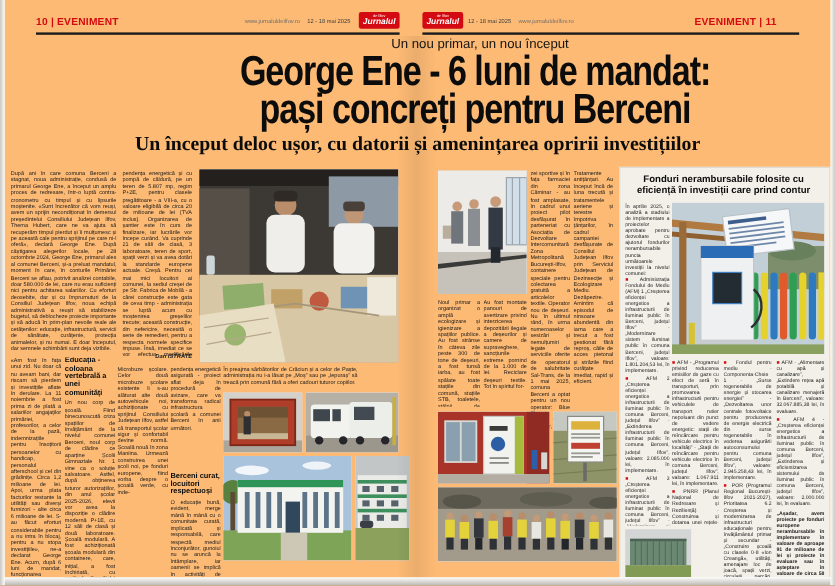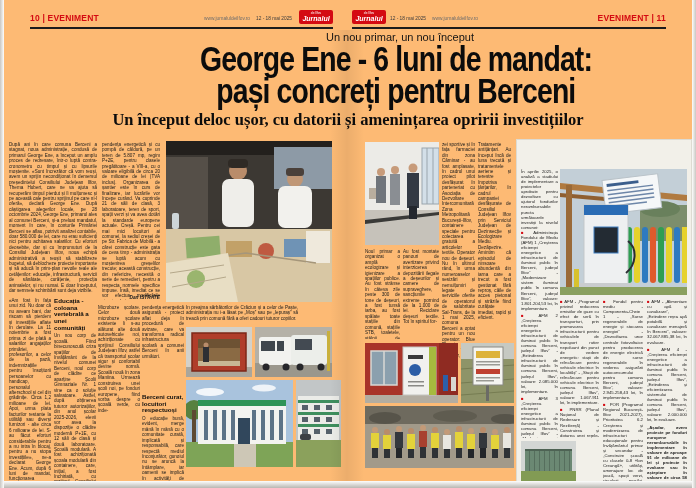--- a/index.html
+++ b/index.html
@@ -47,21 +47,21 @@
     <span class="lm">Jurnalul</span>
   </div>
   <div class="abs rule" style="left:30px;top:27px;width:303px;"></div>
 
   <div class="abs logo" style="left:352px;top:10px;">
     <span class="lt">de Ilfov</span>
     <span class="lm">Jurnalul</span>
   </div>
   <span class="abs hdr-date" style="left:390px;top:16px;">12 - 18 mai 2025</span>
   <span class="abs hdr-url" style="left:432px;top:16px;">www.jurnaluldeilfov.ro</span>
-  <span class="abs sec" style="left:560px;top:13px;width:106px;text-align:right;">EVENIMENT | 11</span>
+  <span class="abs sec" style="left:560px;top:13px;width:106px;text-align:center;">EVENIMENT | 11</span>
   <div class="abs rule" style="left:352px;top:27px;width:314px;"></div>
 
   <div class="abs kicker" style="left:104px;top:31px;width:592px;">Un nou primar, un nou început</div>
   <div class="abs headline" style="left:96px;top:43px;width:600px;">
     <span>George Ene - 6 luni de mandat:</span><br>
     <span>pași concreți pentru Berceni</span>
   </div>
   <div class="abs subhead" style="left:0;top:110px;width:696px;">Un început deloc ușor, cu datorii  și amenințarea opririi investițiilor</div>
 
   <div class="abs tx" style="left:9px;top:142px;width:88px;height:152px;">După ani în care comuna Berceni a stagnat, noua administrație, condusă de primarul George Ene, a început un amplu proces de redresare, într-o luptă contra-cronometru cu timpul și cu lipsurile moștenite. «Sunt încrezător că vom reuși, avem un sprijin necondiționat în demersul președintelui Consiliului Județean Ilfov, Thema Hubert, care ne va ajuta să recuperăm timpul pierdut și îi mulțumesc și pe această cale pentru sprijinul pe care ni-l oferă», declară George Ene. După câștigarea alegerilor locale, pe 28 octombrie 2024, George Ene, primarul ales al comunei Berceni, și-a preluat mandatul, moment în care, în conturile Primăriei Berceni se aflau, potrivit analizei contabile, doar 580.000 de lei, care nu erau suficienți nici pentru achitarea salariilor. Cu eforturi deosebite, dar și cu împrumuturi de la Consiliul Județean Ilfov, noua echipă administrativă a reușit să stabilizeze bugetul, să deblocheze proiecte importante și să aducă în prim-plan nevoile reale ale cetățenilor: educație, infrastructură, servicii de sănătate, curățenie, protecția animalelor, și nu numai. E doar începutul, dar semnele schimbării sunt deja vizibile.</div>
@@ -284,20 +284,21 @@
           <rect x="126" y="29" width="8" height="14" fill="#e3d23a"></rect>
           <rect x="127" y="43" width="6" height="9" fill="#2e3236"></rect>
         <circle cx="142" cy="24" r="3" fill="#b98c6a"></circle>
           <rect x="138" y="27" width="8" height="15" fill="#e8e6e0"></rect>
           <rect x="139" y="42" width="6" height="10" fill="#2e3236"></rect>
       </g>
     </svg>
   </div>
 
   <div class="abs sidebar" style="left:516px;top:139px;width:174px;height:346px;"></div>
+  <div class="abs sb-title" style="left:520px;top:145px;width:166px;">Fonduri nerambursabile folosite cu eficiență în investiții care prind contur</div>
 
   <div class="abs tx sm" style="left:521px;top:169px;width:37px;height:269px;">
     <span>În aprilie 2025, o analiză a stadiului de implementare a proiectelor aprobate pentru dezvoltare cu ajutorul fondurilor nerambursabile puncta următoarele investiții la nivelul comunei:</span>
     <span class="sb-item">Administrația Fondului de Mediu (AFM) 1 „Creșterea eficienței energetice a infrastructurii de iluminat public în Berceni, județul Ilfov” - „Modernizare sistem iluminat public în comuna Berceni, județul Ilfov”, valoare: 1.801.204,53 lei, în implementare.</span>
     <span class="sb-item">AFM 2 „Creșterea eficienței energetice a infrastructurii de iluminat public în comuna Berceni, județul Ilfov” - „Extinderea infrastructurii de iluminat public în comuna Berceni, județul Ilfov”, valoare: 2.085.000 lei, în implementare.</span>
     <span class="sb-item">AFM 3 „Creșterea eficienței energetice a infrastructurii de iluminat public în comuna Berceni, județul Ilfov” - „Modernizare și extindere iluminat public în comuna Berceni, județul Ilfov”, valoare: 1.155.386,67 lei, în implementare.</span>
   </div>
 
   <div class="abs photo" style="left:560px;top:169px;width:127px;height:126px;">
     <svg viewBox="0 0 127 126" preserveAspectRatio="none">

